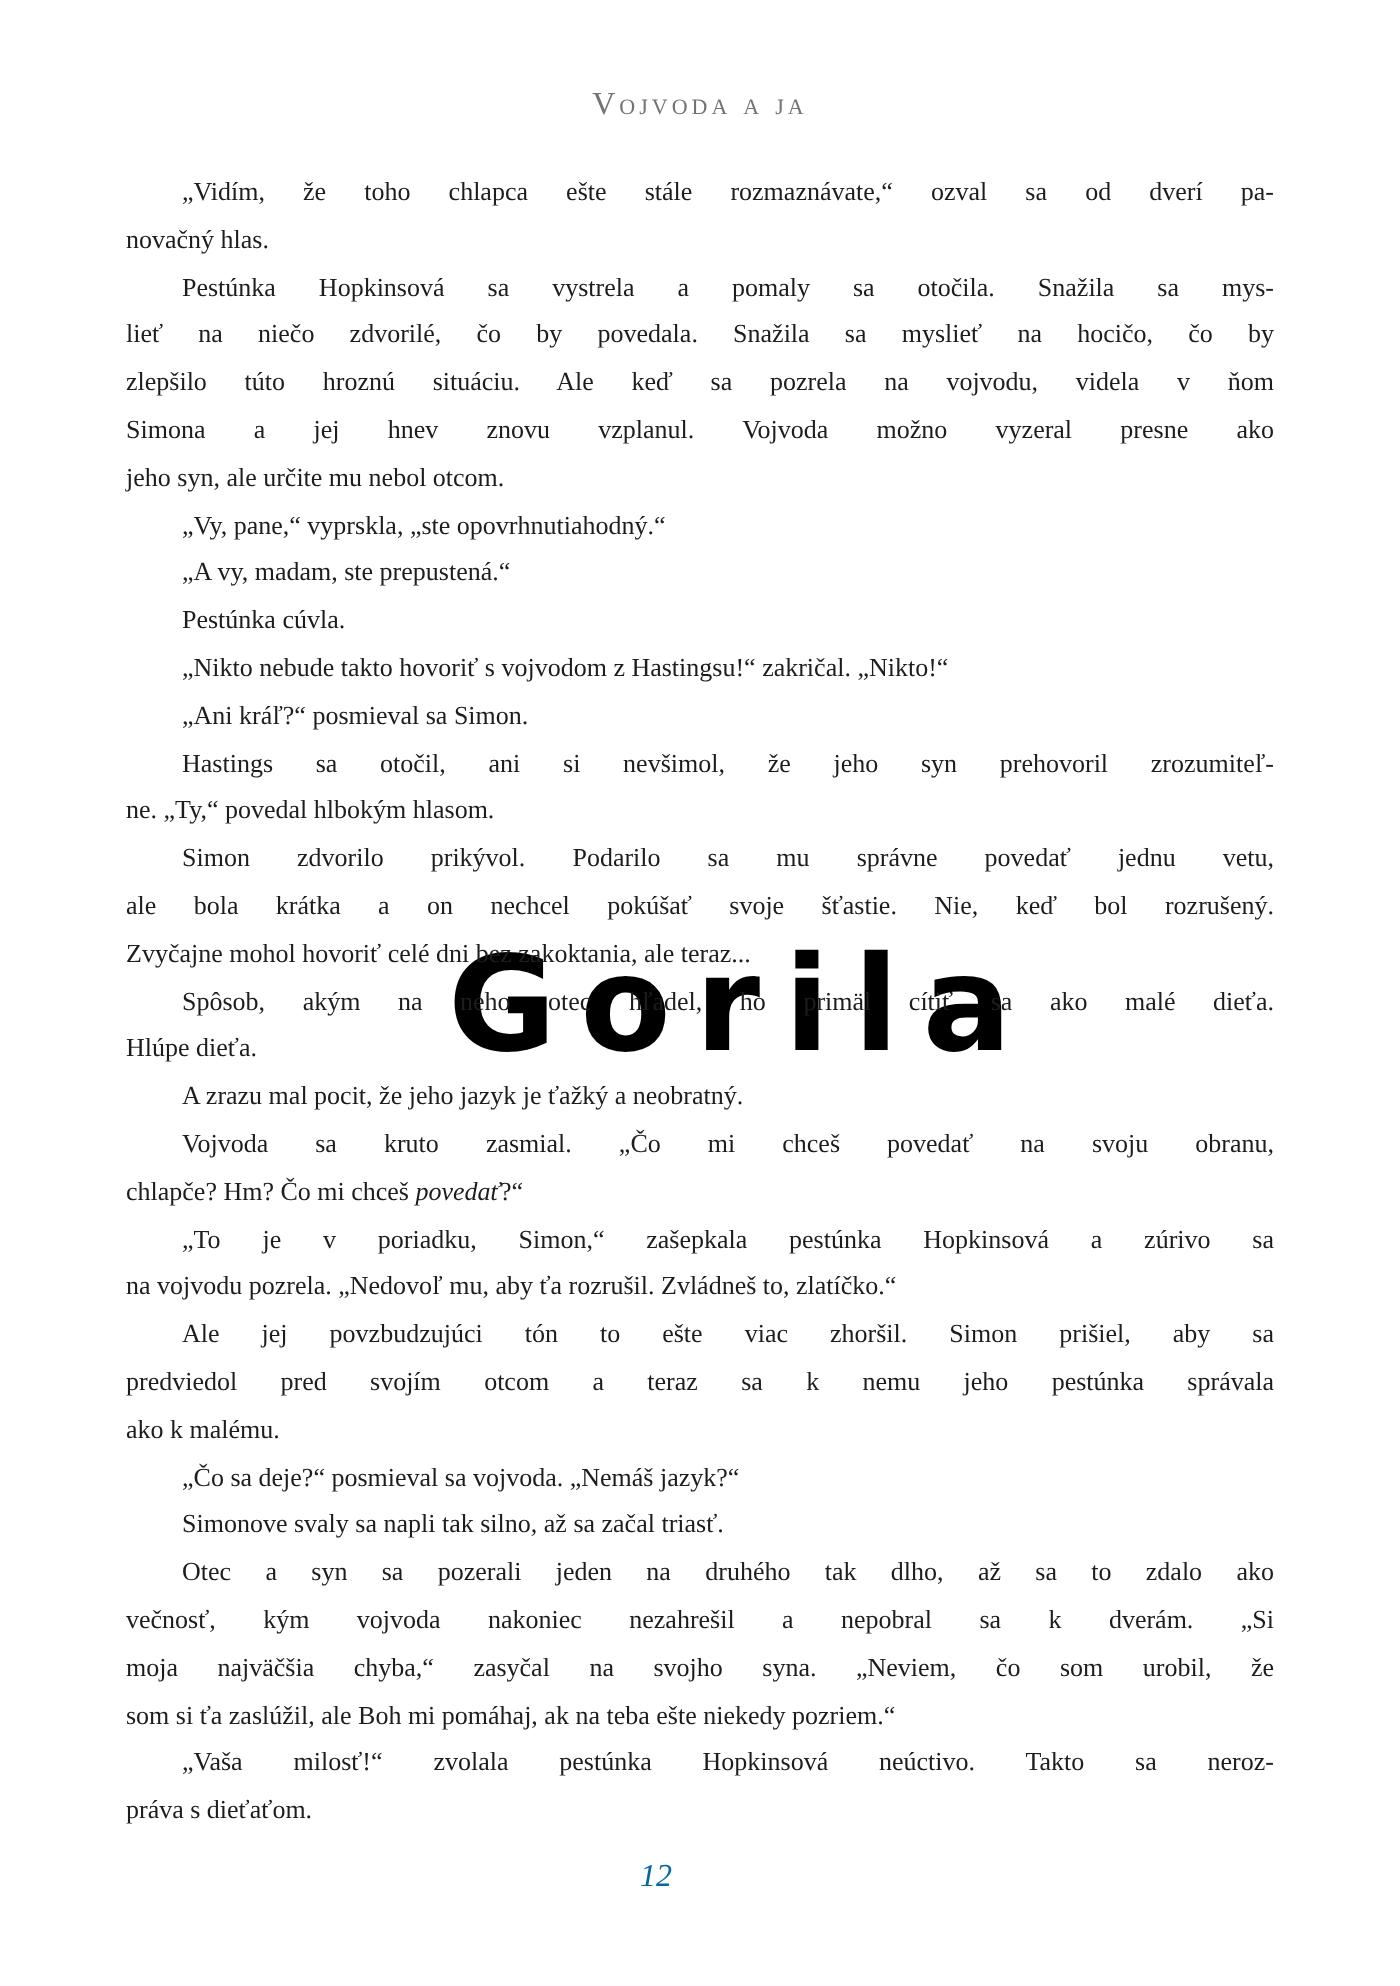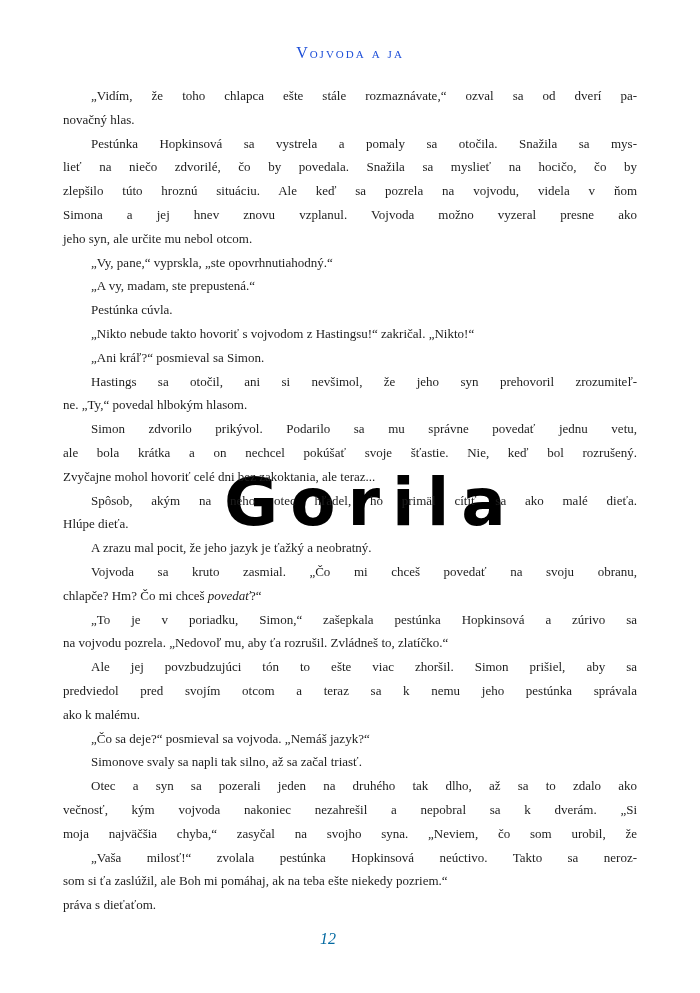--- a/index.html
+++ b/index.html
@@ -19,21 +19,21 @@
   }
   .running-header {
     position: absolute;
     top: 44px;
     left: 0;
     width: 100%;
     text-align: center;
     font-variant: small-caps;
     font-size: 16px;
     letter-spacing: 2px;
-    color: #1d4ed8;
+    color: #737373;
   }
   .watermark {
     position: absolute;
     left: 224px;
     top: 470px;
     font-family: "DejaVu Sans", sans-serif;
     font-weight: bold;
     font-size: 66px;
     line-height: 1;
     letter-spacing: 12px;
@@ -113,19 +113,19 @@
       <div class="line just first"><span>„To je v poriadku, Simon,“ zašepkala pestúnka Hopkinsová a zúrivo sa</span></div>
       <div class="line last"><span>na vojvodu pozrela. „Nedovoľ mu, aby ťa rozrušil. Zvládneš to, zlatíčko.“</span></div>
       <div class="line just first"><span>Ale jej povzbudzujúci tón to ešte viac zhoršil. Simon prišiel, aby sa</span></div>
       <div class="line just"><span>predviedol pred svojím otcom a teraz sa k nemu jeho pestúnka správala</span></div>
       <div class="line last"><span>ako k malému.</span></div>
       <div class="line last first"><span>„Čo sa deje?“ posmieval sa vojvoda. „Nemáš jazyk?“</span></div>
       <div class="line last first"><span>Simonove svaly sa napli tak silno, až sa začal triasť.</span></div>
       <div class="line just first"><span>Otec a syn sa pozerali jeden na druhého tak dlho, až sa to zdalo ako</span></div>
       <div class="line just"><span>večnosť, kým vojvoda nakoniec nezahrešil a nepobral sa k dverám. „Si</span></div>
       <div class="line just"><span>moja najväčšia chyba,“ zasyčal na svojho syna. „Neviem, čo som urobil, že</span></div>
+      <div class="line last"><span>som si ťa zaslúžil, ale Boh mi pomáhaj, ak na teba ešte niekedy pozriem.“</span></div>
       <div class="line just first"><span>„Vaša milosť!“ zvolala pestúnka Hopkinsová neúctivo. Takto sa neroz-</span></div>
-      <div class="line last"><span>som si ťa zaslúžil, ale Boh mi pomáhaj, ak na teba ešte niekedy pozriem.“</span></div>
       <div class="line last"><span>práva s dieťaťom.</span></div>
     </div>
 
   <div class="page-number">12</div>
 </div>
 
 </body></html>

